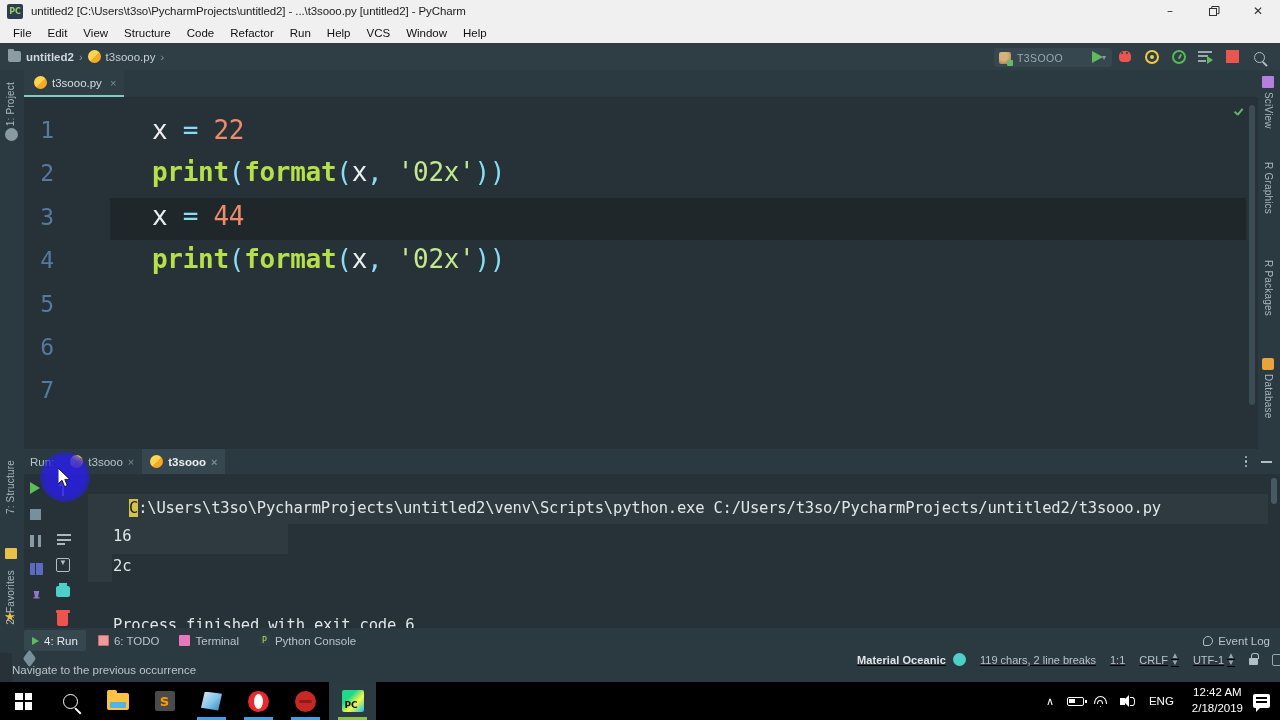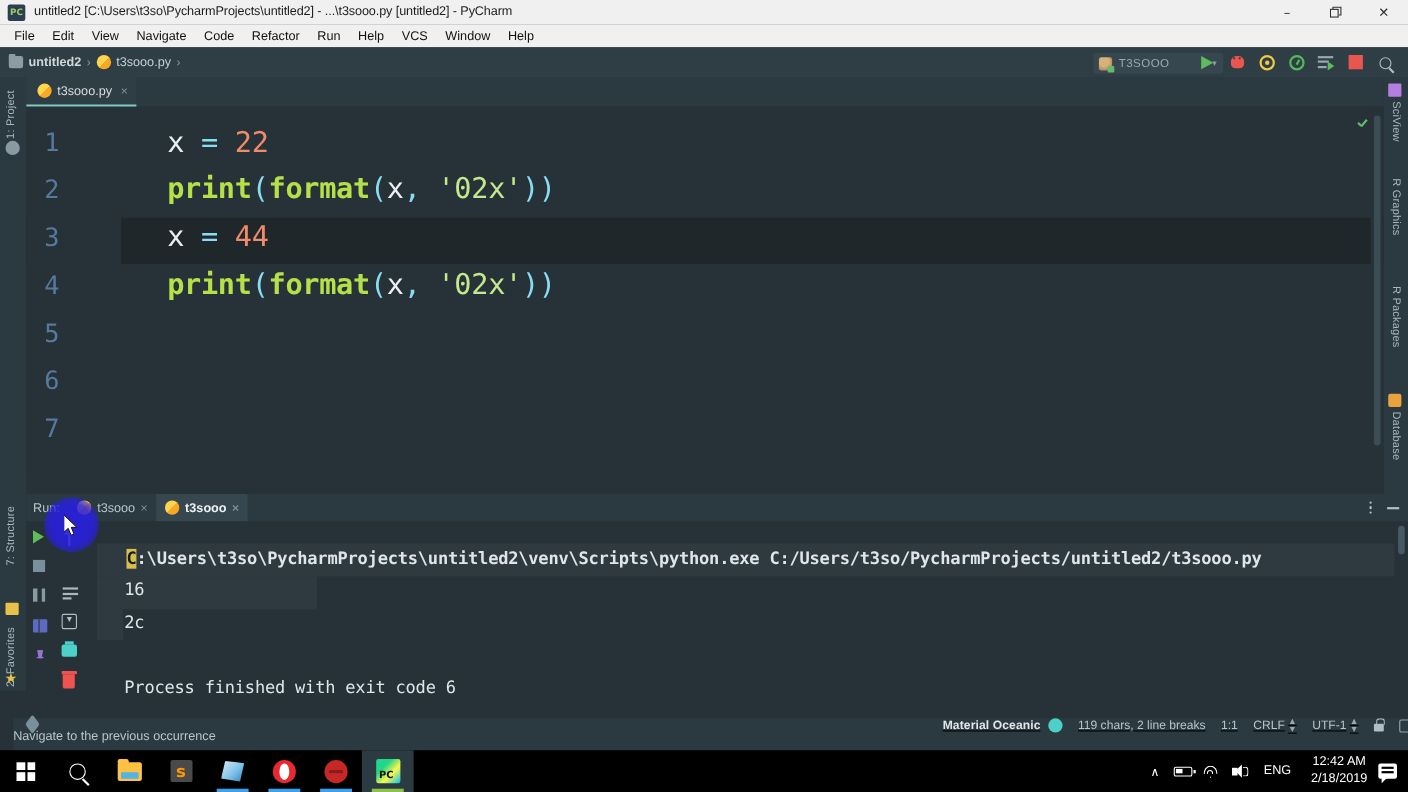--- a/index.html
+++ b/index.html
@@ -411,21 +411,21 @@
         </svg>
       </div>
       <div class="tb-btn close">✕</div>
     </div>
   </div>
 
   <div class="menubar">
     <div class="menu-item">File</div>
     <div class="menu-item">Edit</div>
     <div class="menu-item">View</div>
-    <div class="menu-item">Navigate</div>
+    <div class="menu-item">Structure</div>
     <div class="menu-item">Code</div>
     <div class="menu-item">Refactor</div>
     <div class="menu-item">Run</div>
     <div class="menu-item">Help</div>
     <div class="menu-item">VCS</div>
     <div class="menu-item">Window</div>
     <div class="menu-item">Help</div>
   </div>
 
   <div class="navbar">
@@ -585,37 +585,59 @@
       <div class="rs-btn" style="left:33px; top:139px;">
           <div class="rs-trash"></div>
         </div>
     </div>
 
     <div class="console">
       <div class="hl-band" style="top:20px; width:1180px;"></div>
       <div class="hl-band" style="top:50px; width:200px;"></div>
       <div class="hl-band" style="top:78px; width:24px;"></div>
 
-      <div class="cline" style="left:27px; top:25px;font-weight:bold;"><span class="hl-yellow">C</span><span>:\Users\t3so\PycharmProjects\untitled2\venv\Scripts\python.exe C:/Users/t3so/PycharmProjects/untitled2/t3sooo.py</span></div>
+      <div class="cline" style="left:41px; top:25px;"><span class="hl-yellow">C</span><span>:\Users\t3so\PycharmProjects\untitled2\venv\Scripts\python.exe C:/Users/t3so/PycharmProjects/untitled2/t3sooo.py</span></div>
 
       <div class="cline" style="left:25px; top:53px;">16</div>
       <div class="cline" style="left:25px; top:83px;">2c</div>
       <div class="cline" style="left:25px; top:142px;">Process finished with exit code 6</div>
     </div>
 
     <div class="run-scroll">
       <div class="run-thumb"></div>
     </div>
   </div>
 
   <div class="ripple"></div>
   <svg class="cursor" viewBox="0 0 13 20">
     <polygon points="0,0 0,16 4,12.3 6.6,18.6 9.3,17.4 6.8,11.4 11.8,11.4" fill="#ffffff" stroke="#111" stroke-width="0.9"></polygon>
   </svg>
 
+  <div class="bottombar">
+    <div class="bt-item active">
+      <div class="mini-play"></div>
+      <span>4: Run</span>
+    </div>
+    <div class="bt-item">
+      <div class="sq todo"></div>
+      <span>6: TODO</span>
+    </div>
+    <div class="bt-item">
+      <div class="sq term"></div>
+      <span>Terminal</span>
+    </div>
+    <div class="bt-item">
+      <div class="sq pyc">P</div>
+      <span>Python Console</span>
+    </div>
+    <div class="eventlog">
+      <div class="el-ico"></div>
+      <span>Event Log</span>
+    </div>
+  </div>
 
   <div class="statusbar">
     <div class="sb-diamond"></div>
     <div class="sb-msg">Navigate to the previous occurrence</div>
     <div class="sb-right">
       <div style="display:flex; align-items:center; gap:7px;">
         <span class="sb-txt bold">Material Oceanic</span>
         <span class="theme-dot"></span>
       </div>
       <div class="sb-txt">119 chars, 2 line breaks</div>

